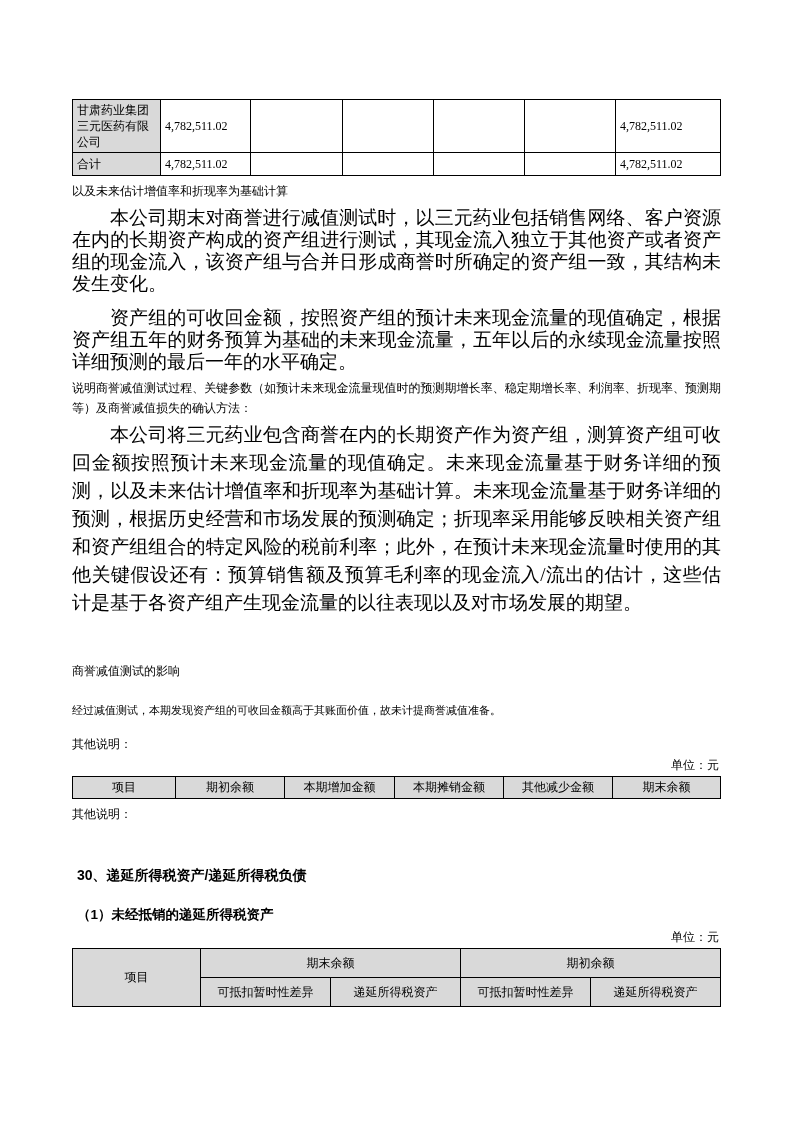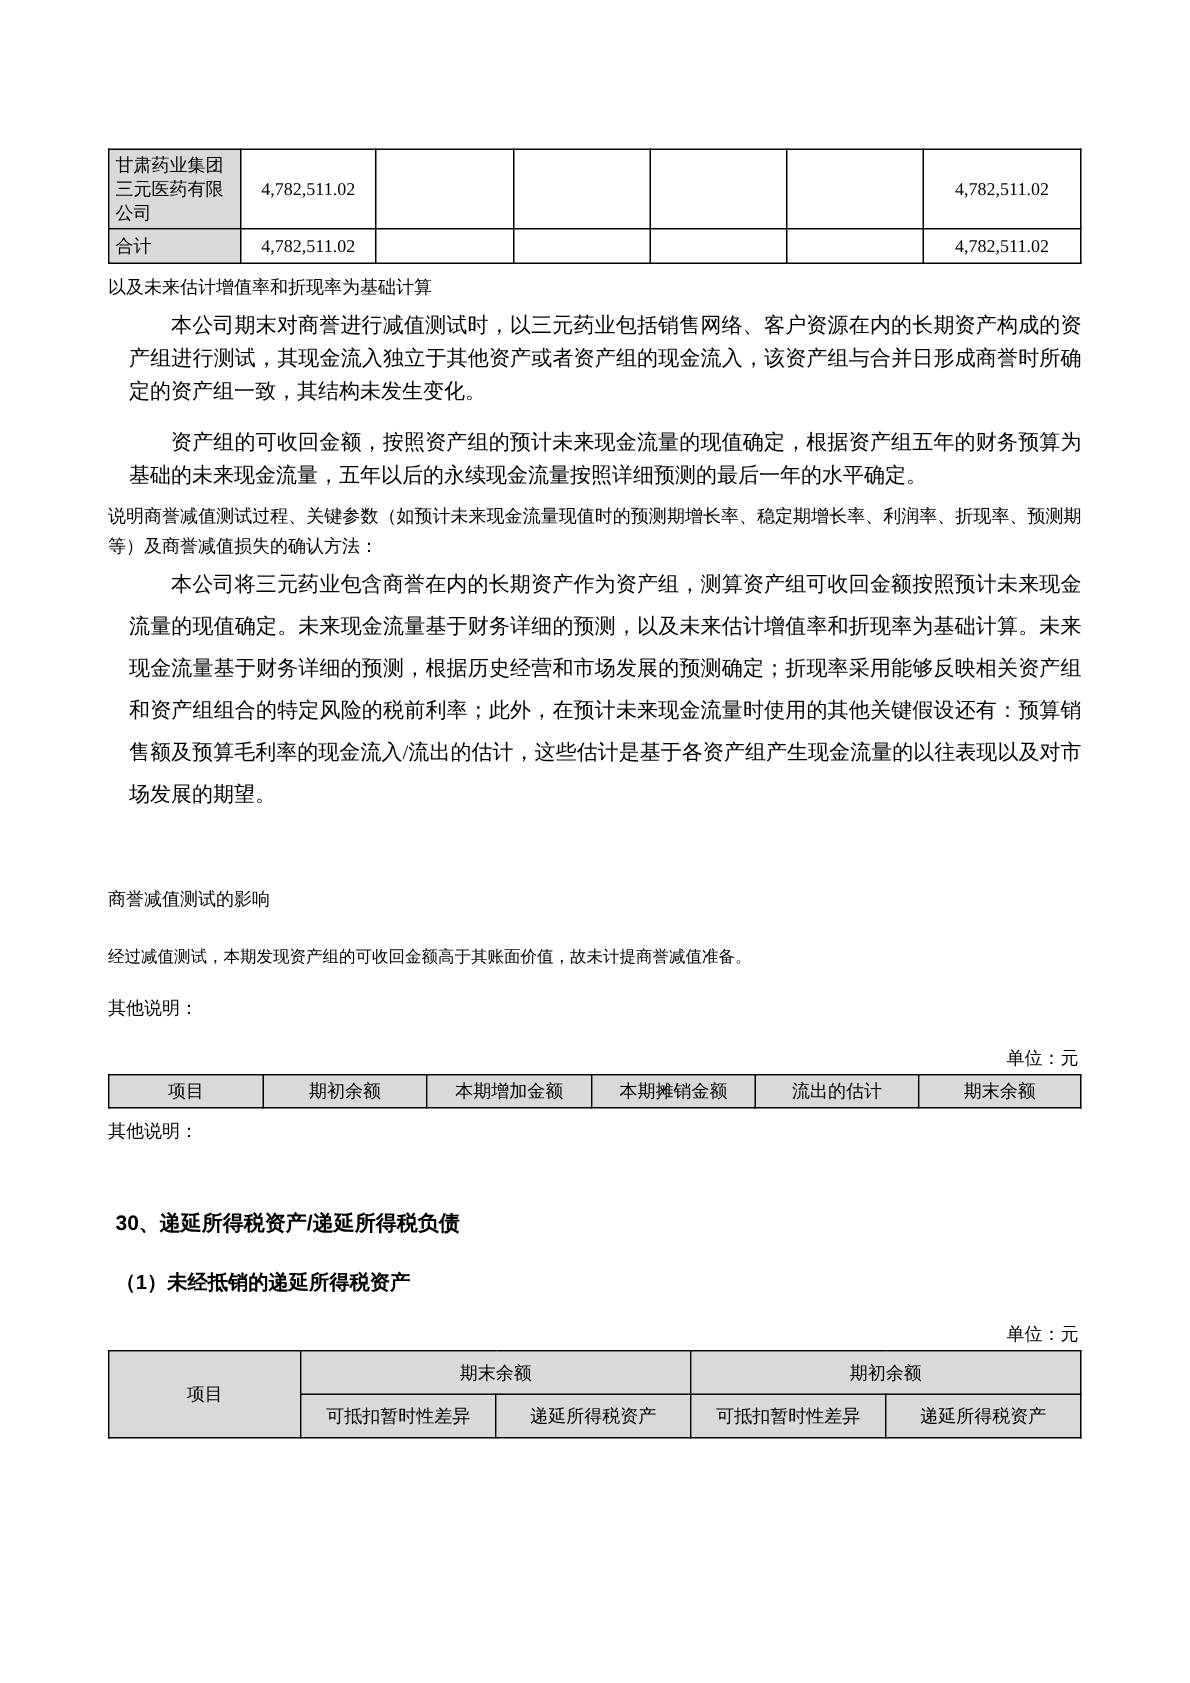--- a/index.html
+++ b/index.html
@@ -21,38 +21,37 @@
   }
   table.tbl td {
     border:1px solid #000;
     font-size:12px;
     padding:2px 4px;
     vertical-align:middle;
     overflow:hidden;
     word-break:break-all;
   }
   .gray { background:#d9d9d9; }
-  .num { text-align:center; font-size:11.5px; white-space:nowrap; }
+  .num { text-align:left; font-size:11.5px; white-space:nowrap; }
   .top-table tr.row-company td { height:50px; }
   .top-table tr.row-total td { height:23px; }
   .top-table .name-cell { font-size:12px; line-height:16px; text-align:left; }
 
   .small-label { font-size:12px; line-height:16px; text-align:justify; }
   .label-related { margin-top:7px; }
   .label-method { margin-top:5px; line-height:20px; }
   .label-impact { margin-top:46px; }
   .label-other { margin-top:15px; }
   .label-other2 { margin-top:7px; }
 
   .body-para {
-    font-size:14px;
+    font-size:19px;
     line-height:22px;
     text-align:justify;
     text-indent:2em;
-    margin-left:14px;
   }
   .para1 { margin-top:8px; }
   .para2 { margin-top:12px; }
   .para3 { margin-top:3px; line-height:28px; }
   .impact-text {
     margin-top:20px;
     font-size:11px;
     line-height:22px;
     text-align:justify;
   }
@@ -65,21 +64,21 @@
     padding-left:5px;
   }
   .h29 { margin-top:52px; }
   .h30 { margin-top:44px; }
   .h30sub { margin-top:22px; font-size:13.5px; }
 
   .unit-label {
     font-size:12px;
     line-height:16px;
     text-align:right;
-    margin-top:17px;
+    margin-top:5px;
     padding-right:2px;
   }
   table.tbl { margin-top:3px; }
   .top-table { margin-top:0; }
 
   .t29 td { height:22px; text-align:center; font-size:12px; padding:1px 2px; }
   .t30 td { height:29px; text-align:center; font-size:12px; padding:1px 2px; }
 </style>
 </head>
 <body>
@@ -145,21 +144,21 @@
       <col style="width:109px">
         <col style="width:109px">
         <col>
     </colgroup>
     <tbody>
       <tr>
         <td class="gray">项目</td>
         <td class="gray">期初余额</td>
         <td class="gray">本期增加金额</td>
         <td class="gray">本期摊销金额</td>
-        <td class="gray">流出的估计</td>
+        <td class="gray">其他减少金额</td>
         <td class="gray">期末余额</td>
       </tr>
     </tbody>
   </table>
 
   <div class="small-label label-other2">其他说明：</div>
 
   <div class="sec-heading h30">30、递延所得税资产/递延所得税负债</div>
 
   <div class="sec-heading h30sub">（1）未经抵销的递延所得税资产</div>

